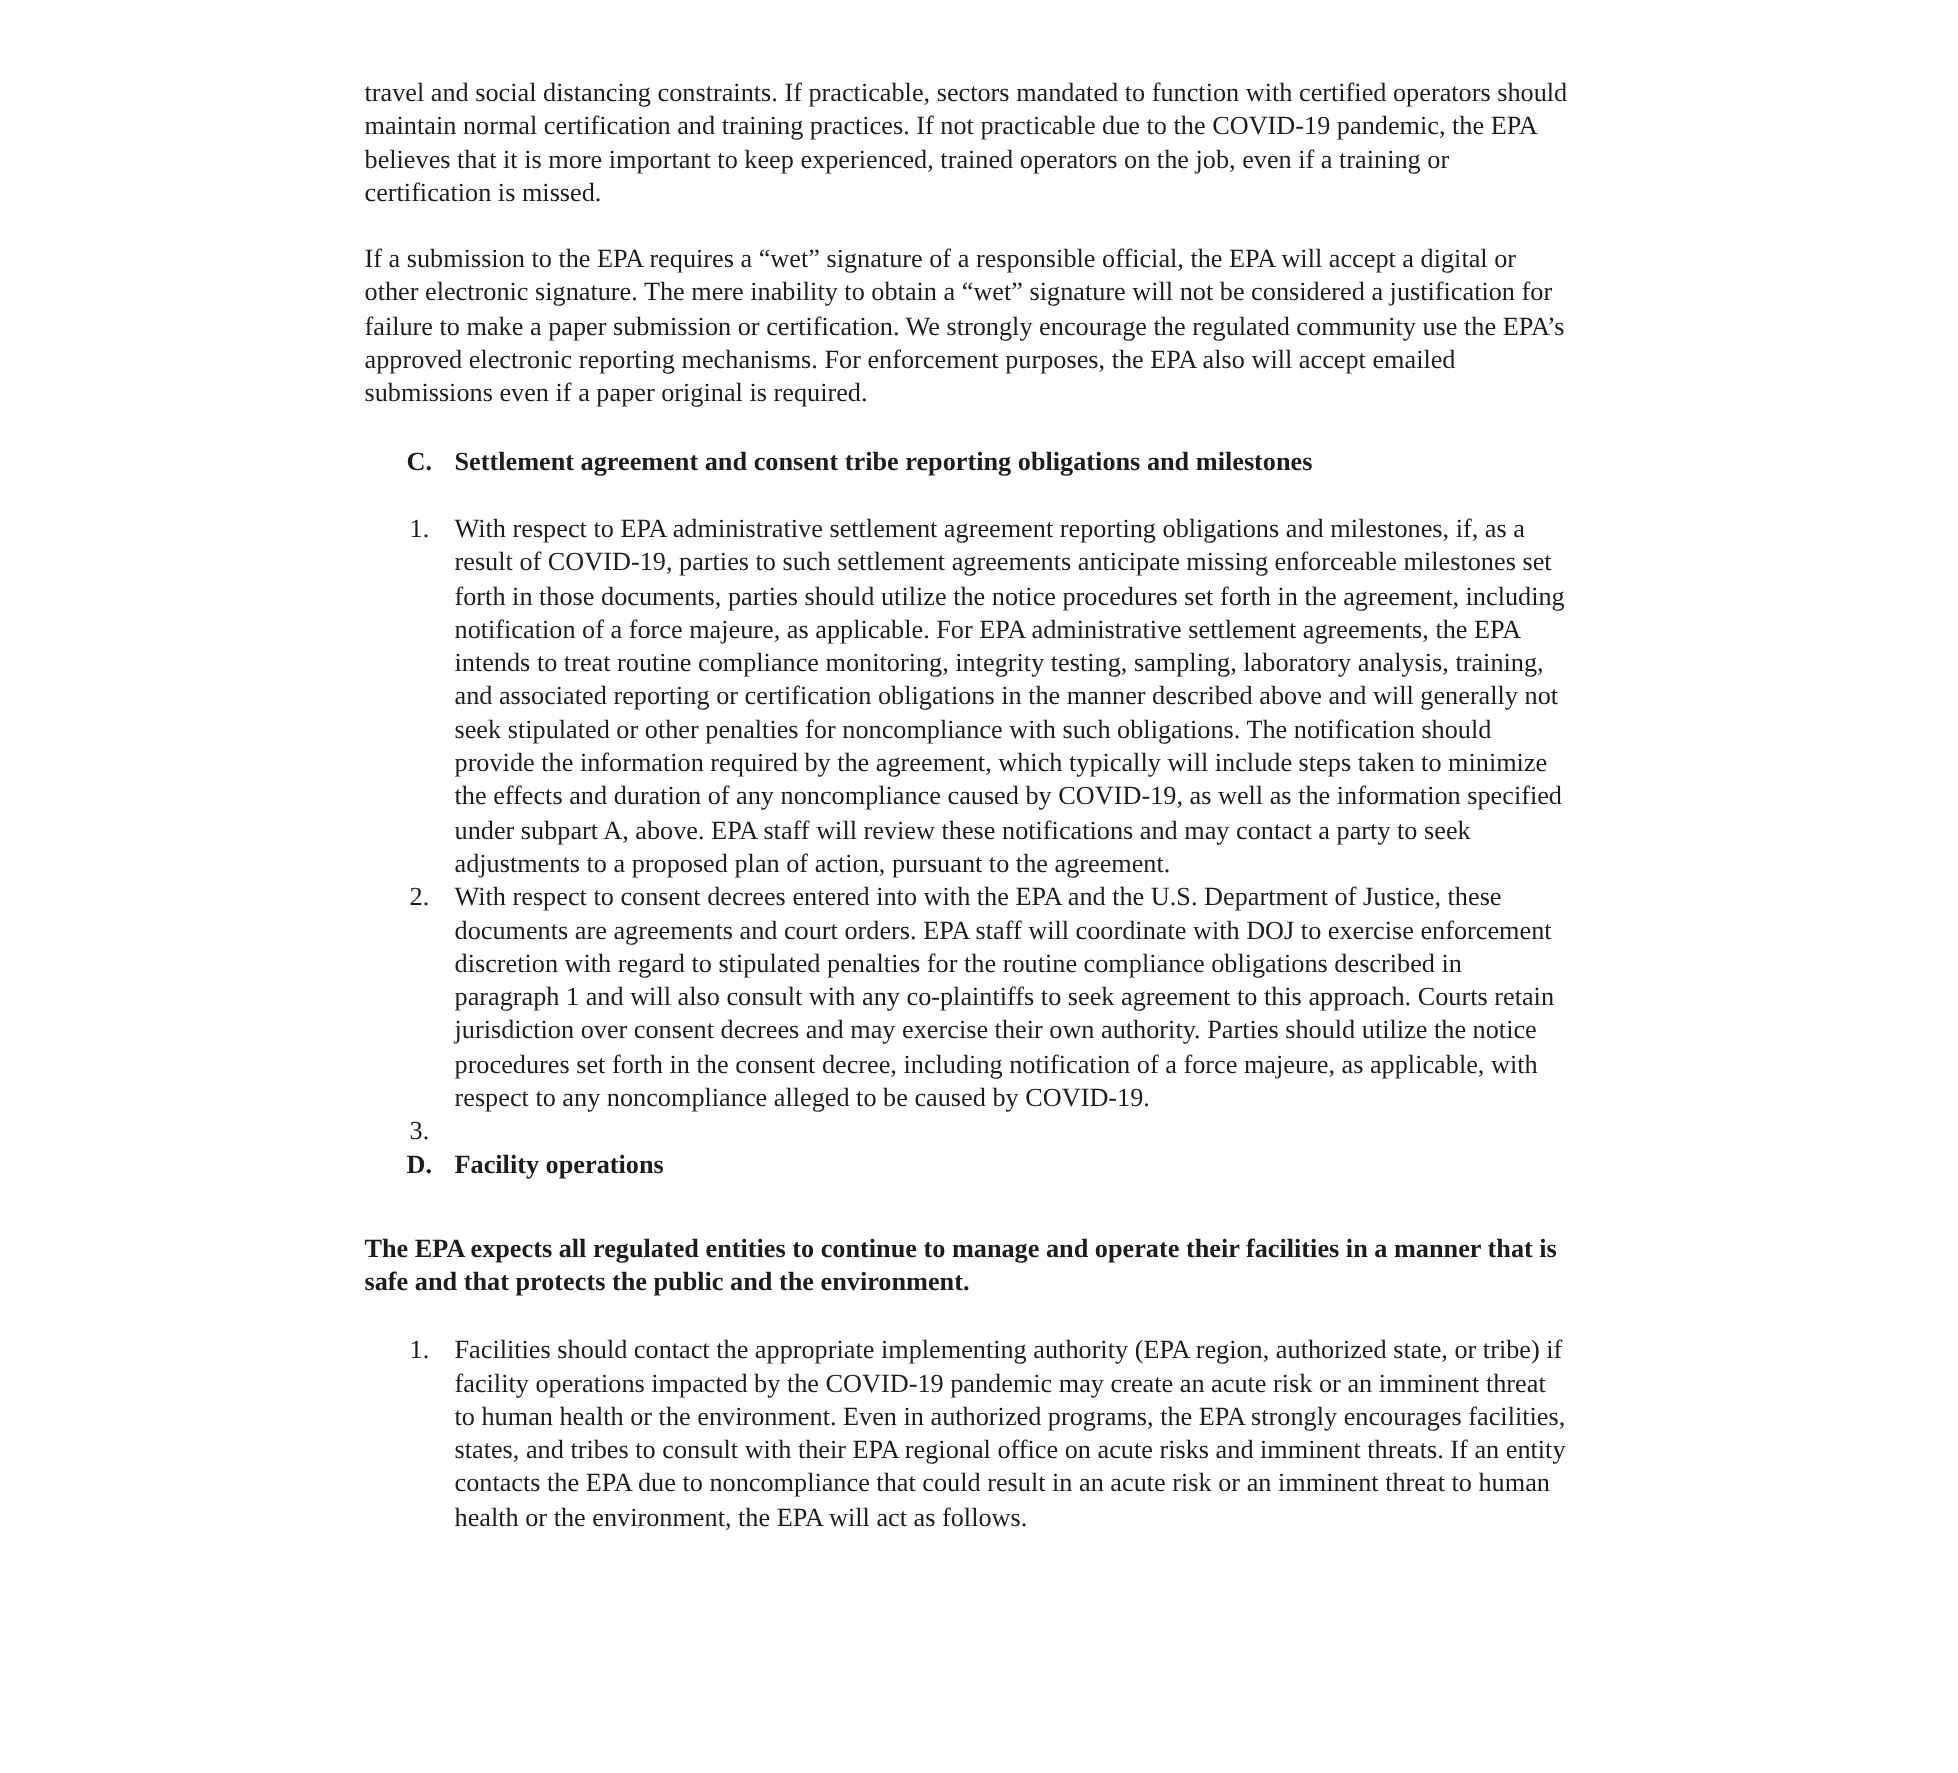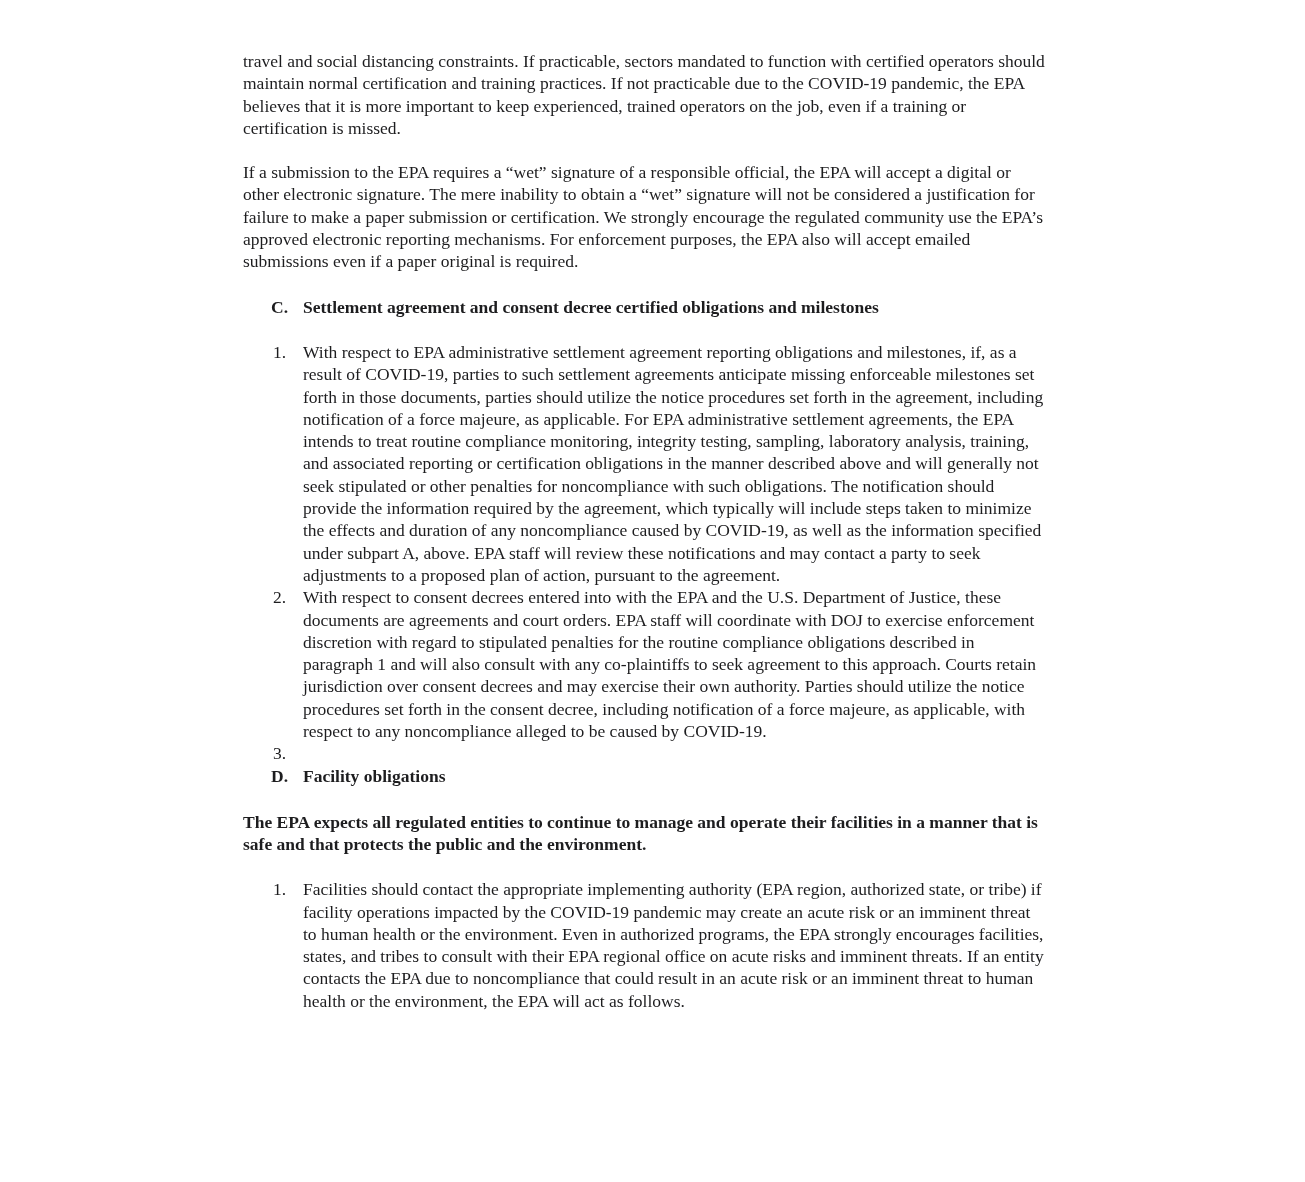--- a/index.html
+++ b/index.html
@@ -46,21 +46,21 @@
   .doc-li {
     position: relative;
     padding-left: 60px;
   }
   .doc-li .li-num {
     position: absolute;
     left: 30px;
   }
   .bold-intro {
     font-weight: bold;
-    margin: 23px 0 23px 0;
+    margin: 33px 0 23px 0;
   }
   b { font-weight: normal; }
   .page-number {
     position: absolute;
     left: 243px;
     top: 1148px;
     width: 804px;
     text-align: center;
     font-size: 17.5px;
   }
@@ -70,40 +70,40 @@
 
 <div class="page">
   <div class="content">
 
     <p class="para">travel and social distancing constraints. If practicable, sectors mandated to function with certified operators should maintain normal certification and training practices. If not practicable due to the COVID-19 pandemic, the EPA believes that it is more important to keep experienced, trained operators on the job, even if a training or certification is missed.</p>
 
     <p class="para">If a submission to the EPA requires a “wet” signature of a responsible official, the EPA will accept a digital or other electronic signature. The mere inability to obtain a “wet” signature will not be considered a justification for failure to make a paper submission or certification. We strongly encourage the regulated community use the EPA’s approved electronic reporting mechanisms. For enforcement purposes, the EPA also will accept emailed submissions even if a paper original is required.</p>
 
     <div class="section-heading">
       <span class="sec-label">C.</span>
-      <span>Settlement agreement and consent decree certified obligations and milestones</span>
+      <span>Settlement agreement and consent tribe reporting obligations and milestones</span>
     </div>
 
     <ol class="doc-list">
       <li class="doc-li">
         <span class="li-num">1.</span>
         <span><span>With respect to </span><b>EPA administrative settlement agreement</b><span> reporting obligations and milestones, if, as a result of COVID-19, parties to such settlement agreements anticipate missing enforceable milestones set forth in those documents, parties should utilize the notice procedures set forth in the agreement, including notification of a force majeure, as applicable. For EPA administrative settlement agreements, the EPA intends to treat routine compliance monitoring, integrity testing, sampling, laboratory analysis, training, and associated reporting or certification obligations in the manner described above and will generally not seek stipulated or other penalties for noncompliance with such obligations. The notification should provide the information required by the agreement, which typically will include steps taken to minimize the effects and duration of any noncompliance caused by COVID-19, as well as the information specified under subpart A, above. EPA staff will review these notifications and may contact a party to seek adjustments to a proposed plan of action, pursuant to the agreement.</span></span>
       </li>
       <li class="doc-li">
         <span class="li-num">2.</span>
         <span><span>With respect to </span><b>consent decrees entered into with the EPA and the U.S. Department of Justice</b><span>, these documents are agreements and court orders. EPA staff will coordinate with DOJ to exercise enforcement discretion with regard to stipulated penalties for the routine compliance obligations described in paragraph 1 and will also consult with any co-plaintiffs to seek agreement to this approach. Courts retain jurisdiction over consent decrees and may exercise their own authority. Parties should utilize the notice procedures set forth in the consent decree, including notification of a force majeure, as applicable, with respect to any noncompliance alleged to be caused by COVID-19.</span></span>
       </li>
       <li class="doc-li">
         <span class="li-num">3.</span>
       </li>
     </ol>
 
     <div class="section-heading">
       <span class="sec-label">D.</span>
-      <span>Facility obligations</span>
+      <span>Facility operations</span>
     </div>
 
     <p class="para bold-intro">The EPA expects all regulated entities to continue to manage and operate their facilities in a manner that is safe and that protects the public and the environment.</p>
 
     <ol class="doc-list">
       <li class="doc-li">
         <span class="li-num">1.</span>
         <span><span>Facilities should contact the appropriate implementing authority (EPA region, authorized state, or tribe) if </span><b>facility operations impacted by the COVID-19 pandemic may create an acute risk or an imminent threat to human health or the environment.</b><span> Even in authorized programs, the EPA strongly encourages facilities, states, and tribes to consult with their EPA regional office on acute risks and imminent threats. If an entity contacts the EPA due to noncompliance that could result in an acute risk or an imminent threat to human health or the environment, the EPA will act as follows.</span></span>
       </li>
     </ol>

